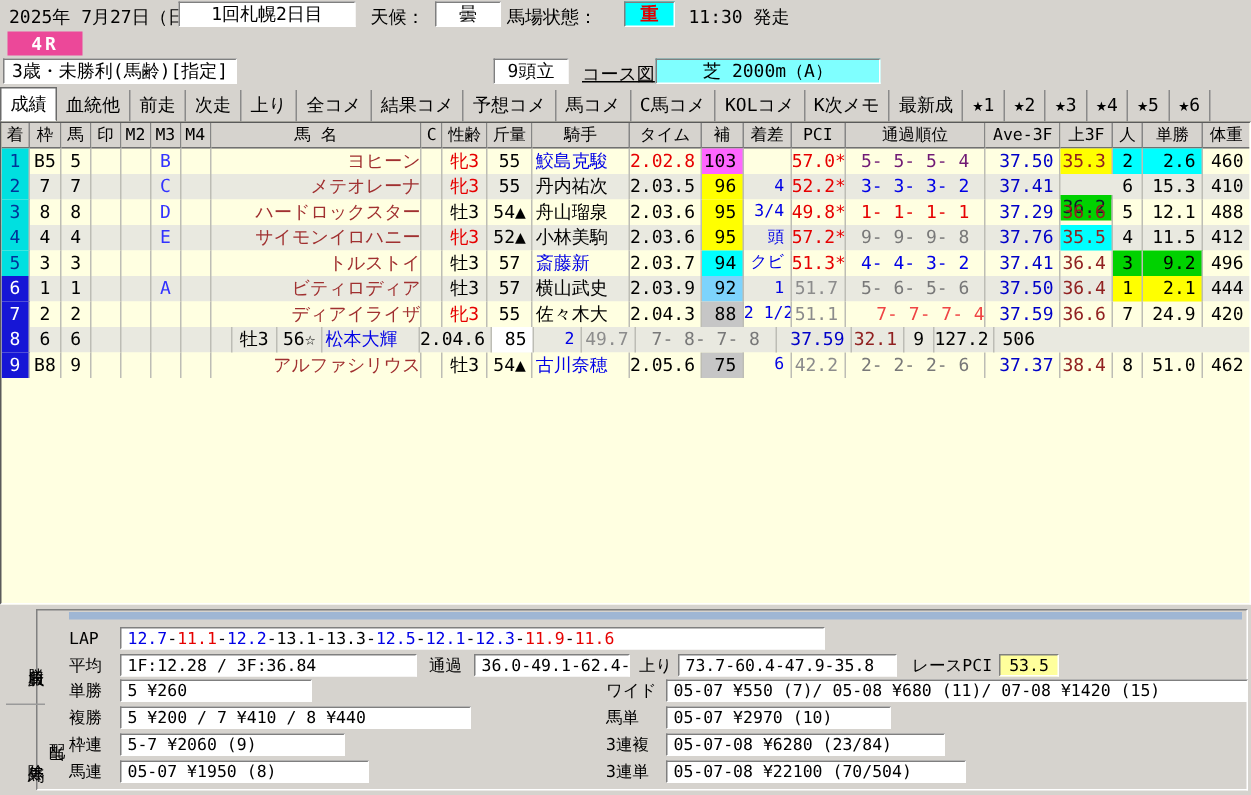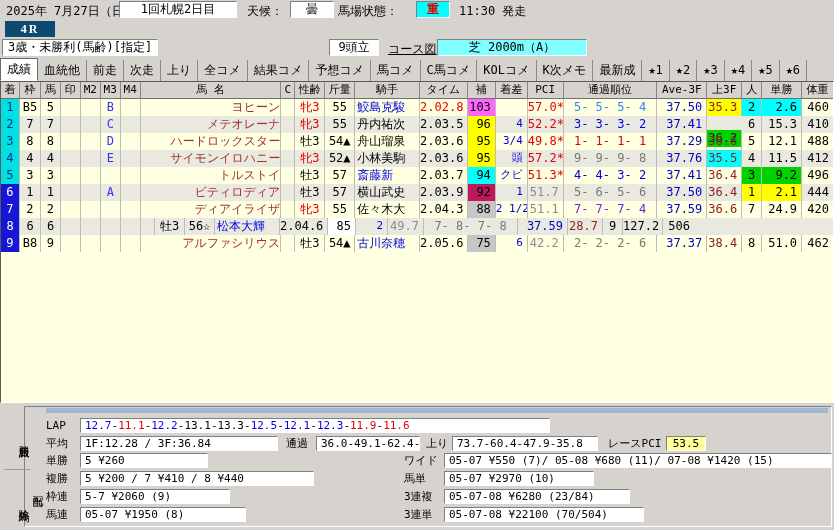--- a/index.html
+++ b/index.html
@@ -92,21 +92,21 @@
 </head>
 <body>
 
 <span class="abs lbl" id="hdr-date">2025年 7月27日（日）</span>
 <span class="abs sunken" id="hdr-meeting">1回札幌2日目</span>
 <span class="abs lbl" id="hdr-weather-lbl">天候：</span>
 <span class="abs sunken" id="hdr-weather">曇</span>
 <span class="abs lbl" id="hdr-track-lbl">馬場状態：</span>
 <span class="abs sunken" id="hdr-track" style="background: rgb(0, 255, 255);">重</span>
 <span class="abs lbl" id="hdr-start">11:30 発走</span>
-<span class="abs" id="hdr-raceno" style="background: #0c4a6e; font-family: Liberation Serif, serif;">4R</span>
+<span class="abs" id="hdr-raceno" style="background: #ec4899;">4R</span>
 <span class="abs sunken" id="hdr-cond">3歳・未勝利(馬齢)[指定]</span>
 <span class="abs sunken" id="hdr-field">9頭立</span>
 <span class="abs lbl" id="hdr-course-link">コース図</span>
 <span class="abs sunken" id="hdr-course" style="background: rgb(127, 255, 255);">芝 2000m（A）</span>
 
 <div class="abs" id="tabbar">
     <div class="tab active">成績</div>
     <div class="tab">血統他</div>
     <div class="tab">前走</div>
     <div class="tab">次走</div>
@@ -163,21 +163,21 @@
         <div class="td c6"></div>
         <div class="td c7" style="color: rgb(160, 48, 48);">ヨヒーン</div>
         <div class="td c8"></div>
         <div class="td c9" style="color: rgb(230, 0, 0);">牝3</div>
         <div class="td c10">55</div>
         <div class="td c11" style="color: rgb(0, 0, 230);">鮫島克駿</div>
         <div class="td c12" style="color: rgb(230, 0, 0);">2.02.8</div>
         <div class="td c13" style="background: rgb(255, 102, 255);">103</div>
         <div class="td c14"></div>
         <div class="td c15" style="color: rgb(230, 0, 0);">57.0*</div>
-        <div class="td c16" style="color: #3b82f6;">5- 5- 5- 4</div>
+        <div class="td c16" style="color: #701a75;">5- 5- 5- 4</div>
         <div class="td c17" style="color: rgb(0, 0, 200);">37.50</div>
         <div class="td c18" style="color: rgb(144, 32, 32); background: rgb(255, 255, 0);">35.3</div>
         <div class="td c19" style="background: rgb(0, 255, 255);">2</div>
         <div class="td c20" style="background: rgb(0, 255, 255);">2.6</div>
         <div class="td c21">460</div>
       </div>
       <div class="tr r-even">
         <div class="td c0" style="color: rgb(0, 51, 153); background: rgb(0, 224, 224);">2</div>
         <div class="td c1">7</div>
         <div class="td c2">7</div>
@@ -280,21 +280,21 @@
         <div class="td c3"></div>
         <div class="td c4"></div>
         <div class="td c5" style="color: rgb(50, 50, 255);">A</div>
         <div class="td c6"></div>
         <div class="td c7" style="color: rgb(160, 48, 48);">ビティロディア</div>
         <div class="td c8"></div>
         <div class="td c9">牡3</div>
         <div class="td c10">57</div>
         <div class="td c11">横山武史</div>
         <div class="td c12">2.03.9</div>
-        <div class="td c13" style="background: #be185d;">92</div>
+        <div class="td c13" style="background: #7dd3fc;">92</div>
         <div class="td c14" style="color: rgb(0, 0, 230);">1</div>
         <div class="td c15" style="color: rgb(140, 140, 140);">51.7</div>
         <div class="td c16" style="color: rgb(120, 120, 120);">5- 6- 5- 6</div>
         <div class="td c17" style="color: rgb(0, 0, 200);">37.50</div>
         <div class="td c18" style="color: rgb(144, 32, 32);">36.4</div>
         <div class="td c19" style="background: rgb(255, 255, 0);">1</div>
         <div class="td c20" style="background: rgb(255, 255, 0);">2.1</div>
         <div class="td c21">444</div>
       </div>
       <div class="tr r-odd">
@@ -307,21 +307,21 @@
         <div class="td c6"></div>
         <div class="td c7" style="color: rgb(160, 48, 48);">ディアイライザ</div>
         <div class="td c8"></div>
         <div class="td c9" style="color: rgb(230, 0, 0);">牝3</div>
         <div class="td c10">55</div>
         <div class="td c11">佐々木大</div>
         <div class="td c12">2.04.3</div>
         <div class="td c13" style="background: rgb(198, 198, 198);">88</div>
         <div class="td c14" style="color: rgb(0, 0, 230);">2 1/2</div>
         <div class="td c15" style="color: rgb(140, 140, 140);">51.1</div>
-        <div class="td c16" style="color: #6d28d9;">7- 7- 7- 4</div>
+        <div class="td c16" style="color: #ef4444; text-align: right;">7- 7- 7- 4</div>
         <div class="td c17" style="color: rgb(0, 0, 200);">37.59</div>
         <div class="td c18" style="color: rgb(144, 32, 32);">36.6</div>
         <div class="td c19">7</div>
         <div class="td c20">24.9</div>
         <div class="td c21">420</div>
       </div>
       <div class="tr r-even">
         <div class="td c0" style="color: rgb(255, 255, 255); background: rgb(22, 22, 214);">8</div>
         <div class="td c1">6</div>
         <div class="td c2">6</div>
@@ -332,21 +332,21 @@
         <div class="td c8"></div>
         <div class="td c9">牡3</div>
         <div class="td c10">56☆</div>
         <div class="td c11" style="color: rgb(0, 0, 230);">松本大輝</div>
         <div class="td c12">2.04.6</div>
         <div class="td c13" style="background: #ffffff;">85</div>
         <div class="td c14" style="color: rgb(0, 0, 230);">2</div>
         <div class="td c15" style="color: rgb(140, 140, 140);">49.7</div>
         <div class="td c16" style="color: rgb(120, 120, 120);">7- 8- 7- 8</div>
         <div class="td c17" style="color: rgb(0, 0, 200);">37.59</div>
-        <div class="td c18" style="color: rgb(144, 32, 32);">28.7</div>
+        <div class="td c18" style="color: rgb(144, 32, 32);">32.1</div>
         <div class="td c19">9</div>
         <div class="td c20">127.2</div>
         <div class="td c21">506</div>
       </div>
       <div class="tr r-odd">
         <div class="td c0" style="color: rgb(255, 255, 255); background: rgb(22, 22, 214);">9</div>
         <div class="td c1">B8</div>
         <div class="td c2">9</div>
         <div class="td c3"></div>
         <div class="td c4"></div>

